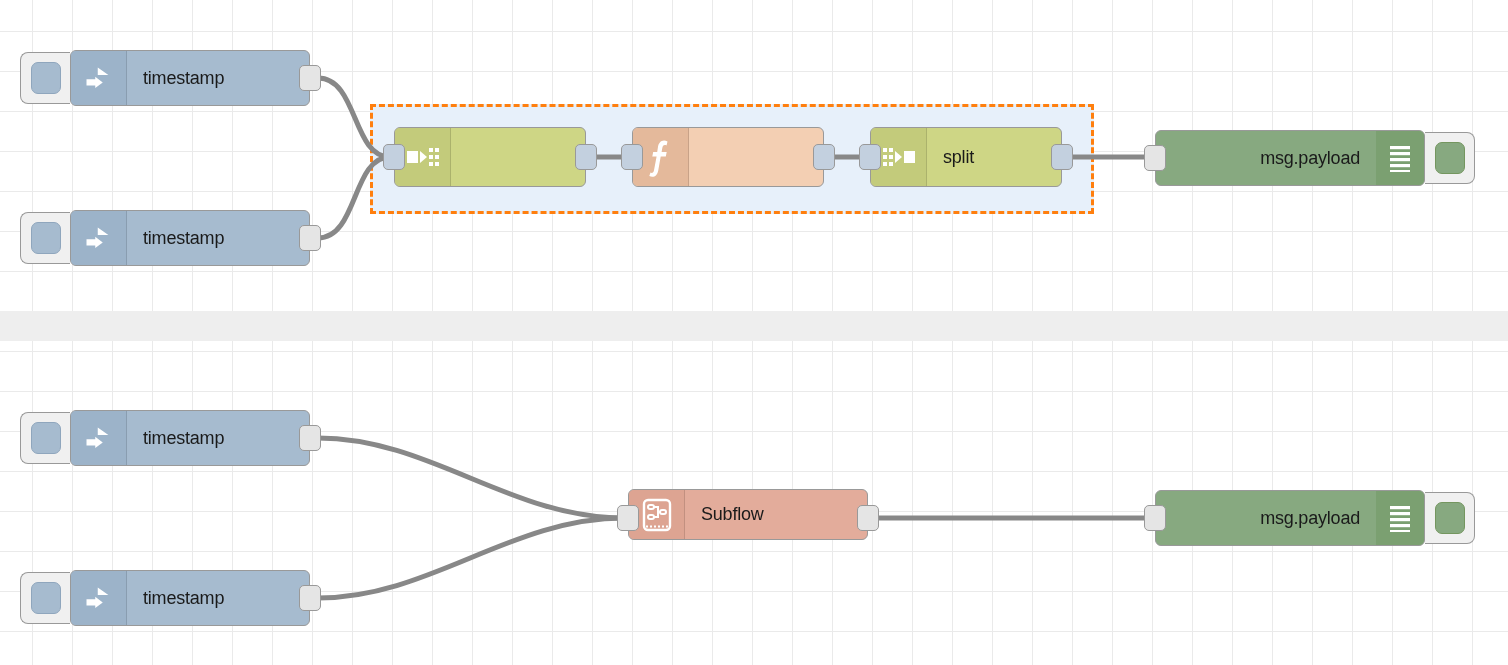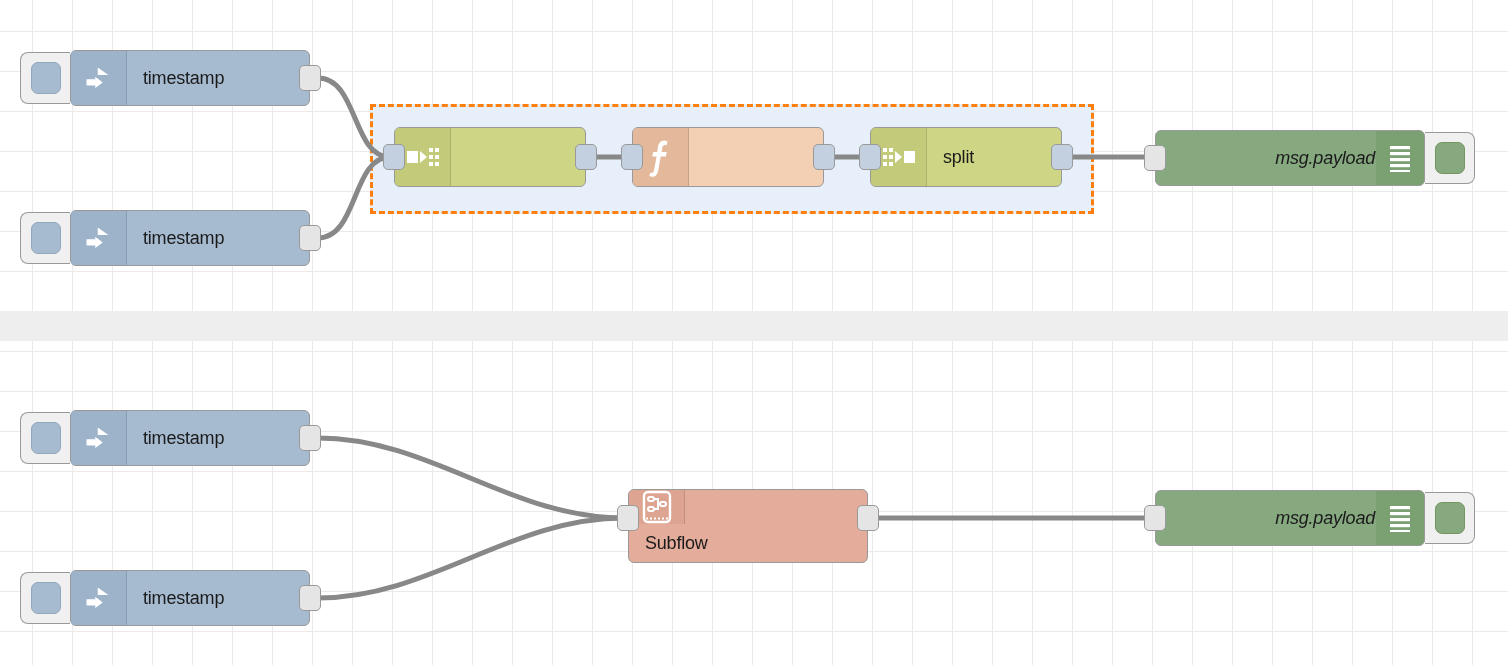--- a/index.html
+++ b/index.html
@@ -78,21 +78,21 @@
   .node .label {
     flex: 1;
     display: flex;
     align-items: center;
     color: #1a1a1a;
     font-size: 18px;
     letter-spacing: -0.2px;
     white-space: nowrap;
   }
   .label.pad-left { padding-left: 16px; }
-  .label.pad-right { padding-right: 1px; justify-content: flex-end; font-style: italic; }
+  .label.pad-right { padding-right: 16px; justify-content: flex-end; }
 
   
   .port {
     position: absolute;
     width: 22px;
     height: 26px;
     box-sizing: border-box;
     border: 1px solid #999999;
     border-radius: 5px;
     background: #e5e5e5;
@@ -308,21 +308,21 @@
       <svg class="glyph" width="30" height="30" viewBox="0 0 24 24">
         <path fill="#ffffff" d="M2 7 h9 V3.5 L19.5 9.5 H11 V7 Z"></path>
         <path fill="#ffffff" d="M2 13 h7 v-2 l6 4.5 -6 4.5 v-2 H2 Z"></path>
       </svg>
     </div>
     <div class="label pad-left">timestamp</div>
   </div>
   <div class="port" style="left:299px; top:585px;"></div>
 
   <div class="port" style="left:617px; top:505px;"></div>
-  <div class="node node-subflow" style="left:628px; top:489px; width:240px; height:74px;flex-direction:column;">
+  <div class="node node-subflow" style="left:628px; top:489px; width:240px; height:51px;">
     <div class="icon-box with-sep">
       <svg class="glyph" width="30" height="34" viewBox="0 0 30 34">
         <rect x="2" y="2" width="26" height="30" rx="4" ry="4" fill="none" stroke="#ffffff" stroke-width="2.4"></rect>
         <line x1="4" y1="28.5" x2="26" y2="28.5" stroke="#ffffff" stroke-width="2.2" stroke-dasharray="2 2"></line>
         <g fill="none" stroke="#ffffff" stroke-width="2">
           <rect x="6" y="7" width="6" height="4" rx="2"></rect>
           <rect x="6" y="17" width="6" height="4" rx="2"></rect>
           <rect x="18" y="12" width="6" height="4" rx="2"></rect>
           <path d="M12 9 h4 v5 h2"></path>
           <path d="M12 19 h4 v-5"></path>

